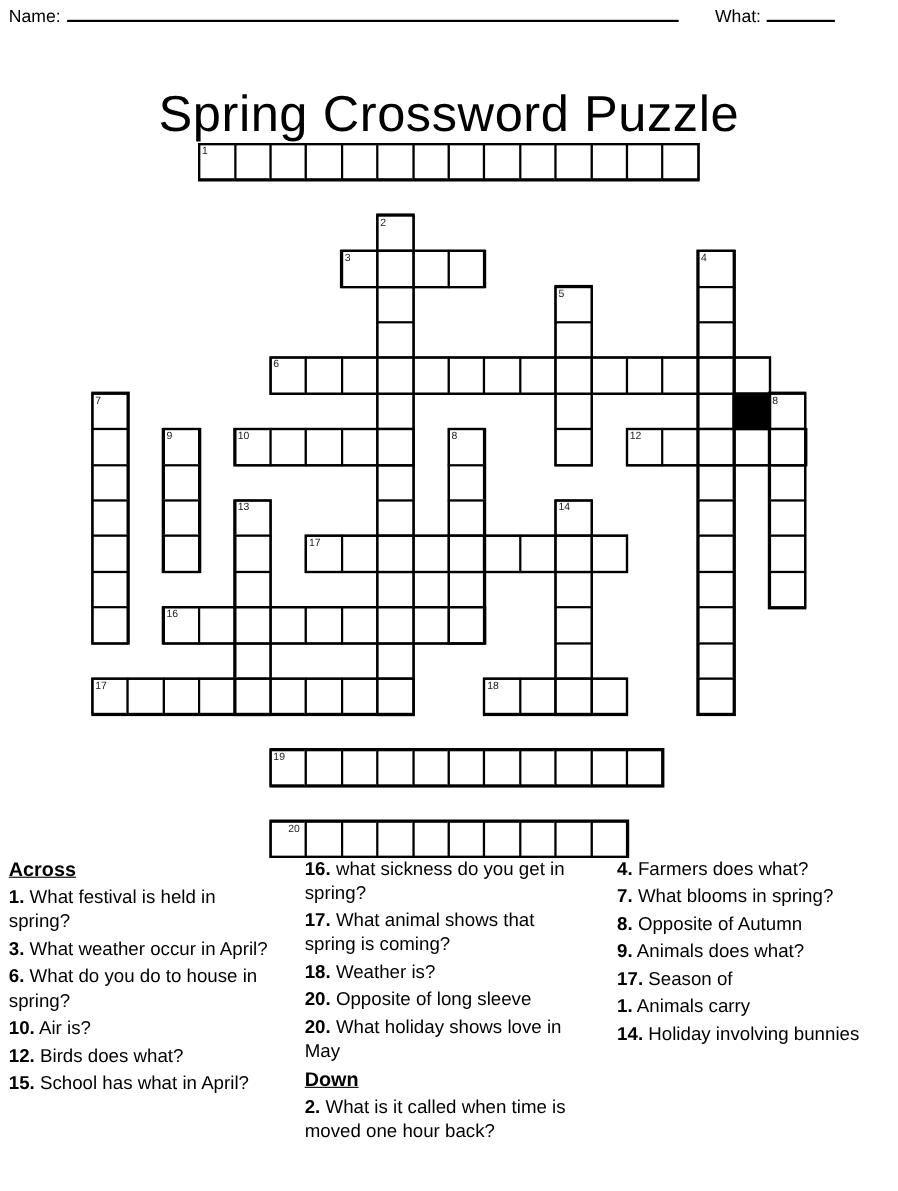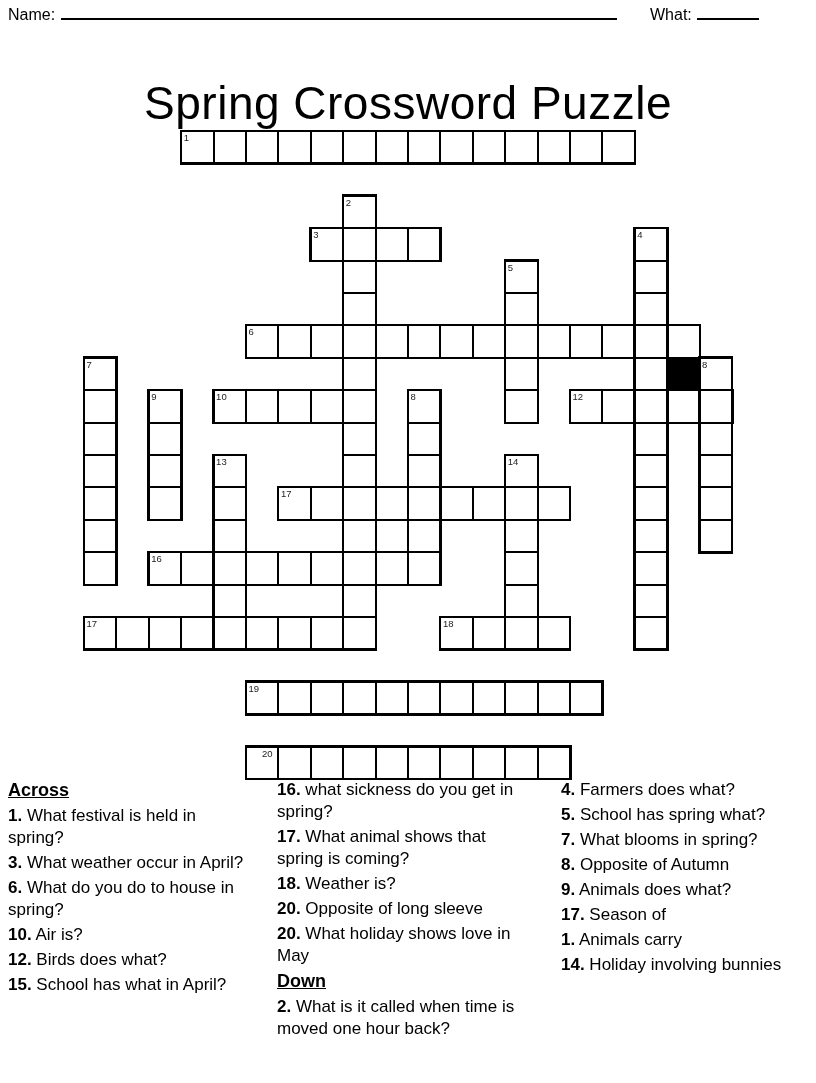--- a/index.html
+++ b/index.html
@@ -271,21 +271,20 @@
       <p class="clue"><b>16.</b> what sickness do you get in spring?</p>
       <p class="clue"><b>17.</b> What animal shows that spring is coming?</p>
       <p class="clue"><b>18.</b> Weather is?</p>
       <p class="clue"><b>20.</b> Opposite of long sleeve</p>
       <p class="clue"><b>20.</b> What holiday shows love in May</p>
       <div class="clue-header">Down</div>
       <p class="clue"><b>2.</b> What is it called when time is moved one hour back?</p>
     </div>
   <div id="clue-col-3" class="clue-col">
       <p class="clue"><b>4.</b> Farmers does what?</p>
-      <p class="clue"><b>5.</b> School has spring what?</p>
       <p class="clue"><b>7.</b> What blooms in spring?</p>
       <p class="clue"><b>8.</b> Opposite of Autumn</p>
       <p class="clue"><b>9.</b> Animals does what?</p>
       <p class="clue"><b>17.</b> Season of</p>
       <p class="clue"><b>1.</b> Animals carry</p>
       <p class="clue"><b>14.</b> Holiday involving bunnies</p>
     </div>
 </div>
 
 </body></html>

